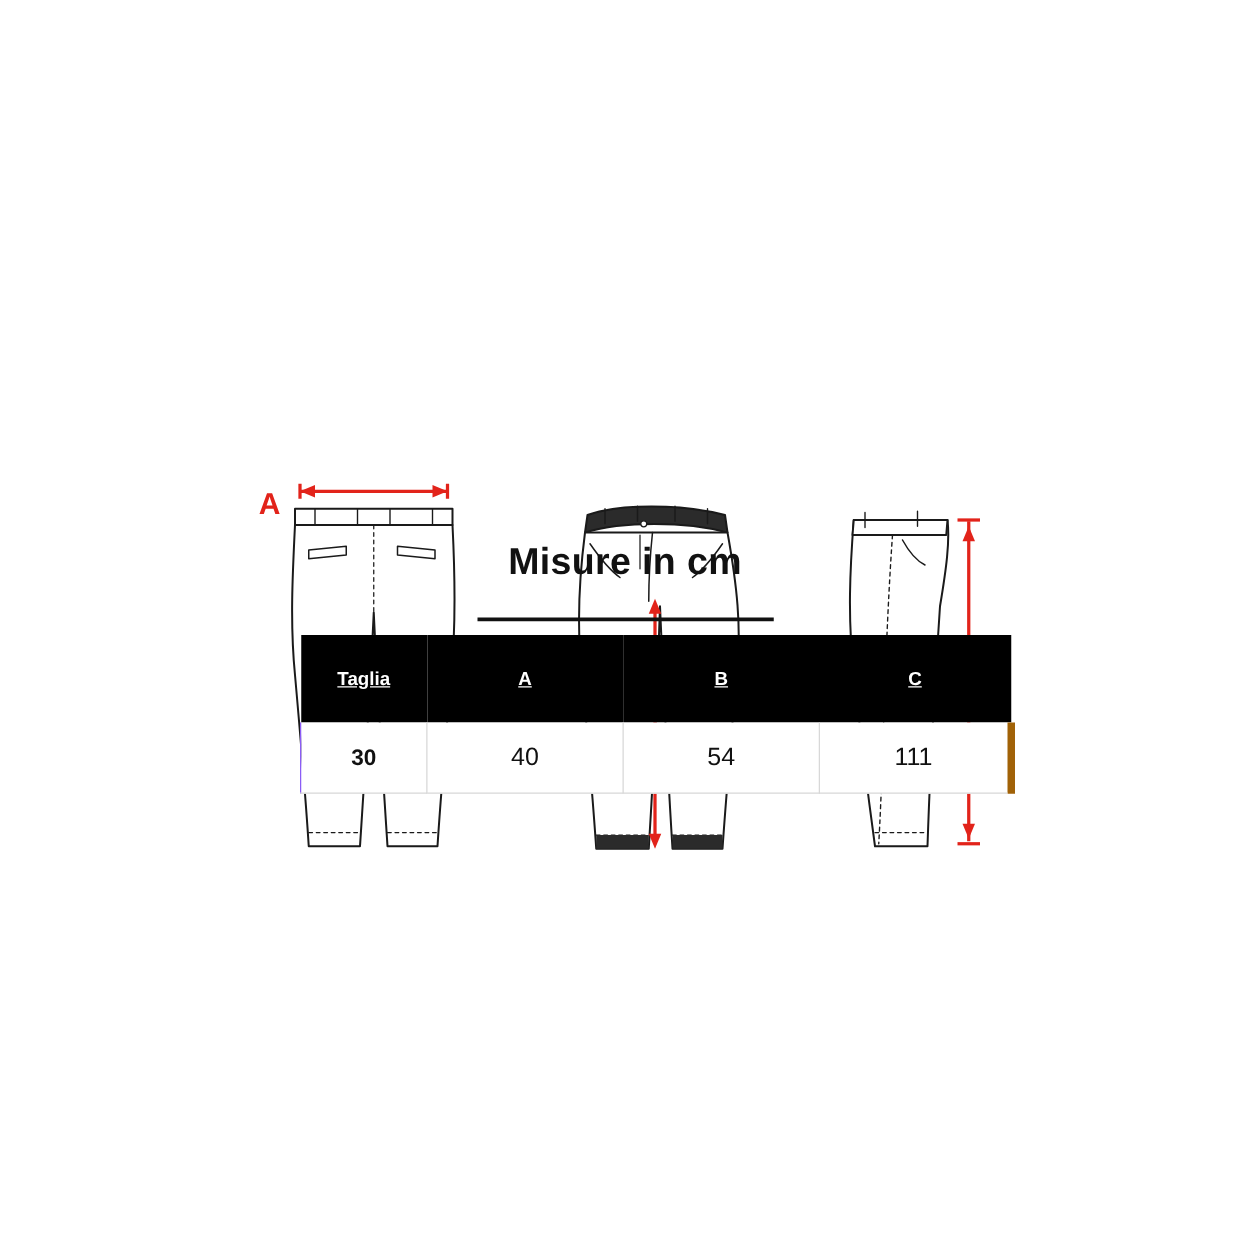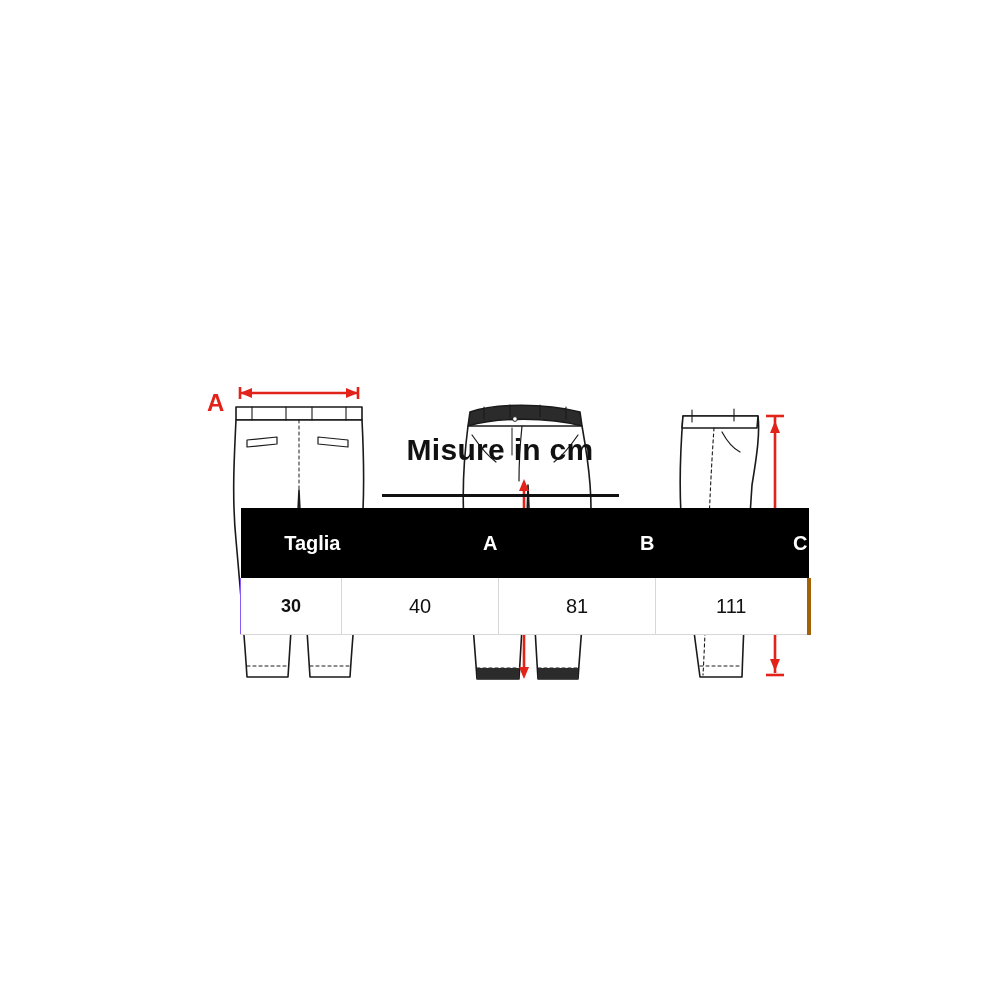--- a/index.html
+++ b/index.html
@@ -58,44 +58,45 @@
     width: 560px;
   }
   table.size-table {
     border-collapse: collapse;
     width: 560px;
     table-layout: fixed;
   }
   table.size-table thead th {
     background: #000000;
     color: #ffffff;
-    font-size: 20px;
+    font-size: 15px;
     font-weight: bold;
     height: 68px;
-    text-align: right;
+    text-align: center;
     border: none;
     vertical-align: middle;
+    text-decoration: underline;
   }
   table.size-table tbody td {
     background: #ffffff;
     color: #111111;
     font-size: 20px;
     height: 54px;
     text-align: center;
     vertical-align: middle;
     border: 1px solid #d8d8d8;
     border-top: none;
   }
   table.size-table tbody td.first-col {
     font-weight: bold;
     font-size: 18px;
     border-left: 1px solid #8b5cf6;
   }
   table.size-table tbody tr td:last-child {
-    border-right: 4px solid #a16207;
+    border-right: 6px solid #a16207;
   }
   .col-size { width: 99px; }
   .col-a { width: 155px; }
   .col-b { width: 155px; }
   .col-c { width: 151px; }
 </style>
 </head>
 <body>
 
 <div class="diagram-area">
@@ -213,18 +214,18 @@
         <th class="col-size">Taglia</th>
         <th class="col-a">A</th>
         <th class="col-b">B</th>
         <th class="col-c">C</th>
       </tr>
     </thead>
     <tbody>
       <tr>
         <td class="first-col">30</td>
         <td>40</td>
-        <td>81</td>
+        <td>54</td>
         <td>111</td>
       </tr>
     </tbody>
   </table>
 </div>
 
 </body></html>

